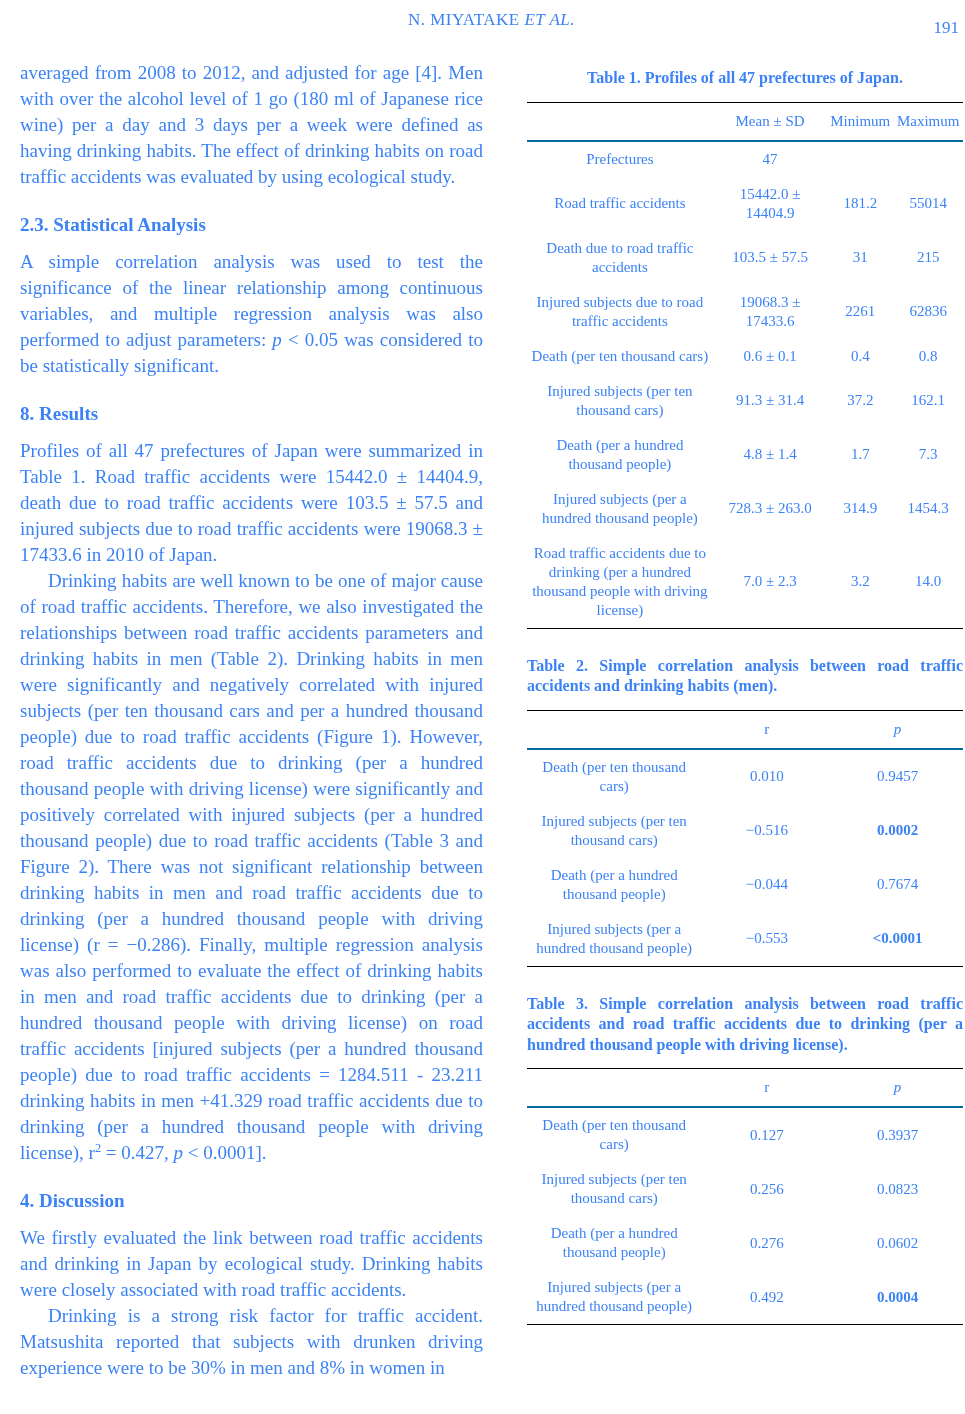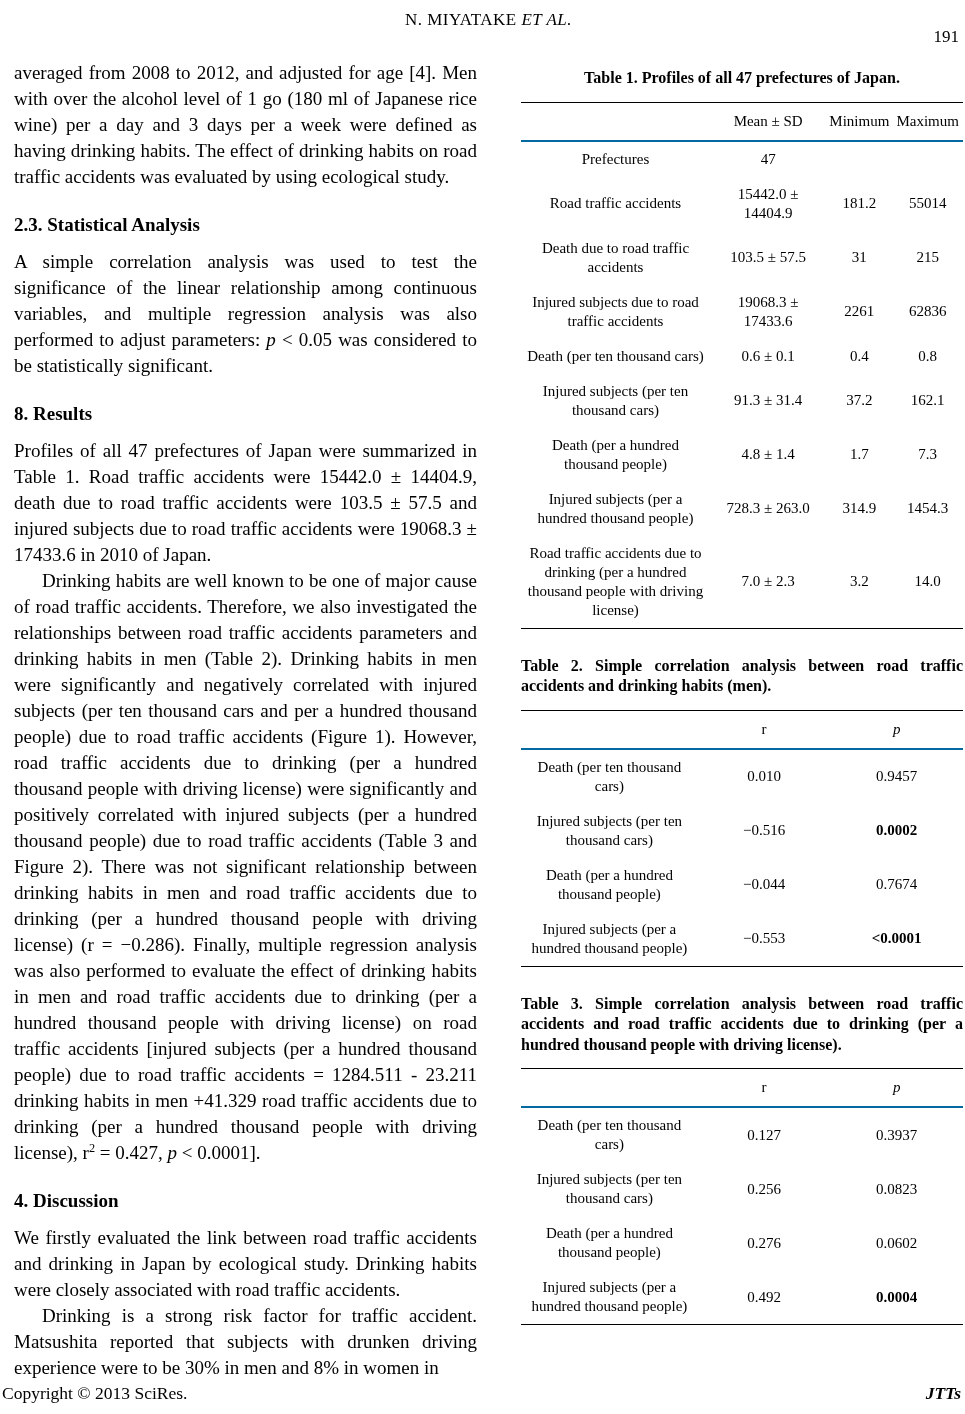--- a/index.html
+++ b/index.html
@@ -1,41 +1,41 @@
 <!DOCTYPE html>
 <html><head>
 <meta charset="utf-8">
 <style>
   html, body { margin: 0; padding: 0; background: #ffffff; }
   .page {
     position: relative;
     width: 965px;
     height: 1414px;
     background: #ffffff;
-    color: #000000;
+    color: #3b82f6;
     font-family: "Liberation Serif", serif;
     box-sizing: border-box;
-    padding: 8px 2px 0 14px;
+    padding: 8px 2px 0 20px;
     overflow: hidden;
   }
   
   .pg-header {
     position: relative;
     height: 24px;
     font-size: 17px;
     line-height: 24px;
   }
   .running-title {
     text-align: center;
     letter-spacing: 0.5px;
   }
   .page-number {
     position: absolute;
     right: 4px;
-    top: 17px;
+    top: 8px;
   }
   
   .columns {
     display: flex;
     gap: 44px;
     margin-top: 28px;
   }
   .col-left  { width: 463px; flex: 0 0 463px; }
   .col-right { flex: 1; min-width: 0; }
   
@@ -270,18 +270,14 @@
               <td>0.492</td>
               <td class="bold-val">0.0004</td>
             </tr>
           </tbody>
         </table>
       </div>
 
     </div>
   </div>
 
-  <div class="pg-footer">
-    <span>Copyright © 2013 SciRes.</span>
-    <span class="journal-abbrev">JTTs</span>
-  </div>
 
 </div>
 
 </body></html>

